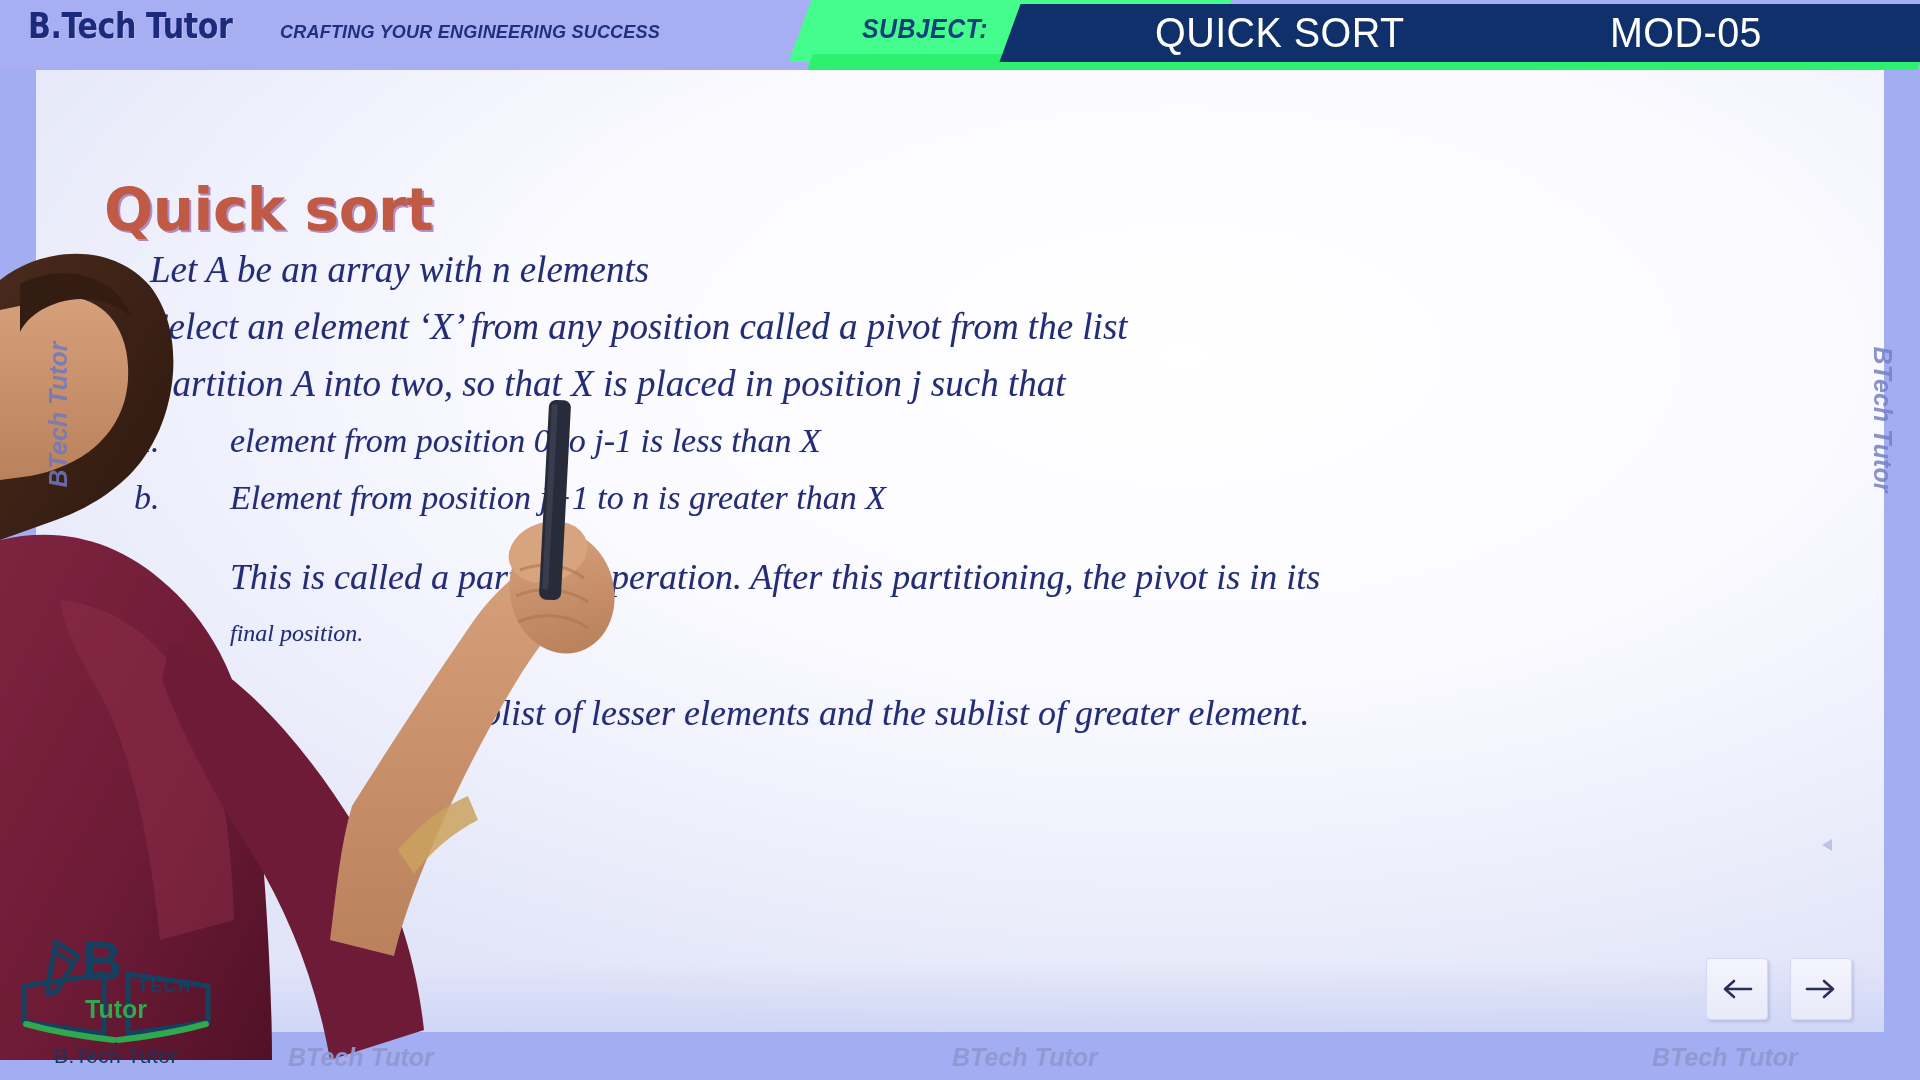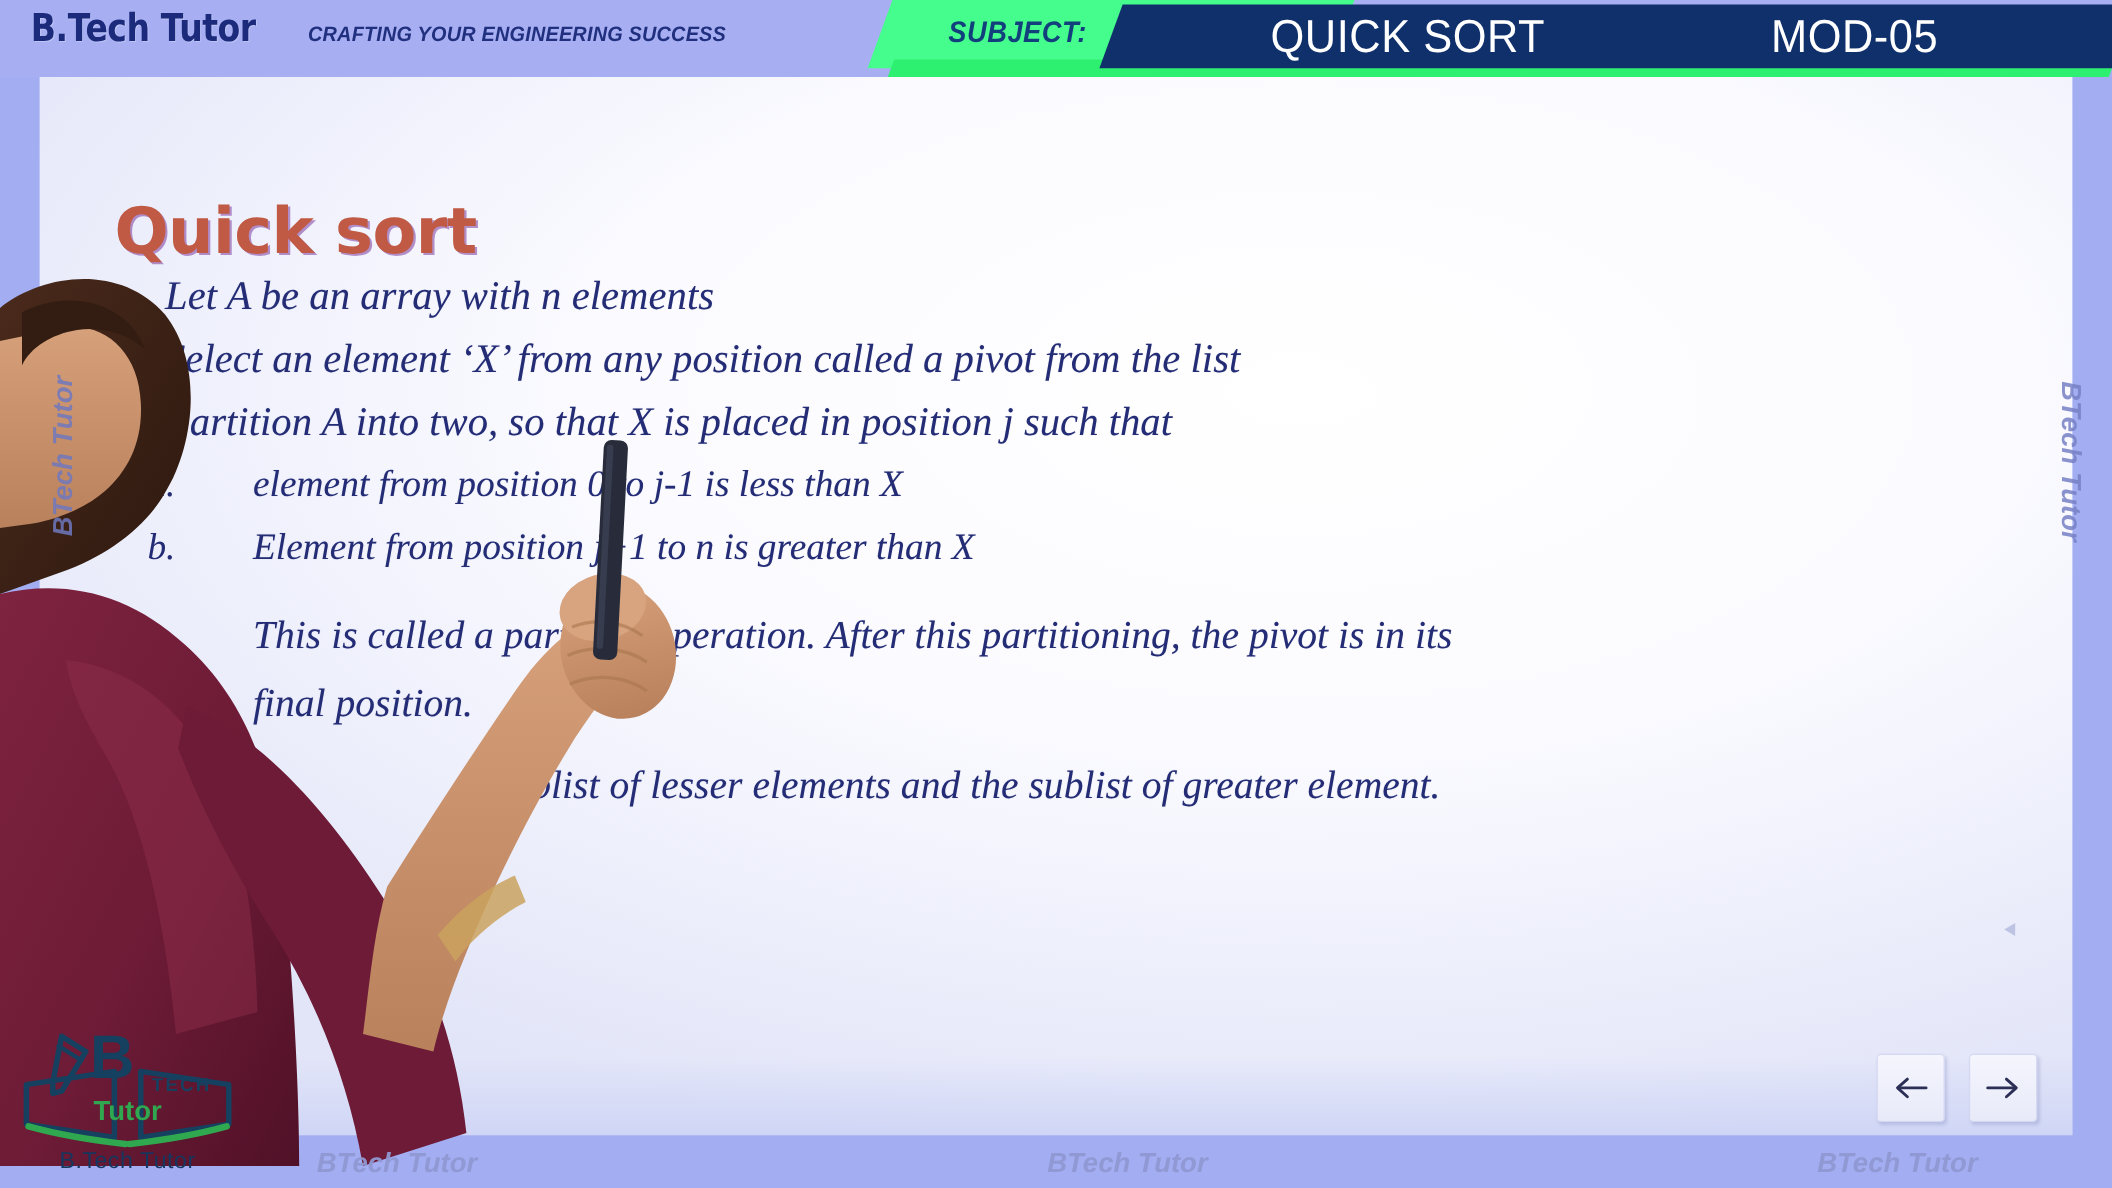--- a/index.html
+++ b/index.html
@@ -299,21 +299,21 @@
       <div class="num" style="left:42px; top:298px;">3.</div>
       <div class="line" style="left:114px; top:298px;">Partition A into two, so that X is placed in position j such that</div>
 
       <div class="num" style="left:98px;  top:356px; font-size:34px;">a.</div>
       <div class="line" style="left:194px; top:356px; font-size:34px;">element from position 0 to j-1 is less than X</div>
 
       <div class="num" style="left:98px;  top:413px; font-size:34px;">b.</div>
       <div class="line" style="left:194px; top:413px; font-size:34px;">Element from position j+1 to n is greater than X</div>
 
       <div class="line" style="left:194px; top:492px; font-size:36px;">This is called a partition operation. After this partitioning, the pivot is in its</div>
-      <div class="line" style="left:194px; top:554px; font-size:36px;">final position.</div>
+      <div class="line" style="left:194px; top:554px; font-size:24px;">final position.</div>
       <div class="line" style="left:415px; top:628px; font-size:36px;">sublist of lesser elements and the sublist of greater element.</div>
     </div>
 
     <svg class="tri-marker" width="18" height="18" viewBox="0 0 18 18">
       <polygon points="14,3 14,15 4,9" fill="#9aa2cf"></polygon>
     </svg>
   </div>
 
   <svg class="presenter" viewBox="0 0 660 820">
     <defs>

